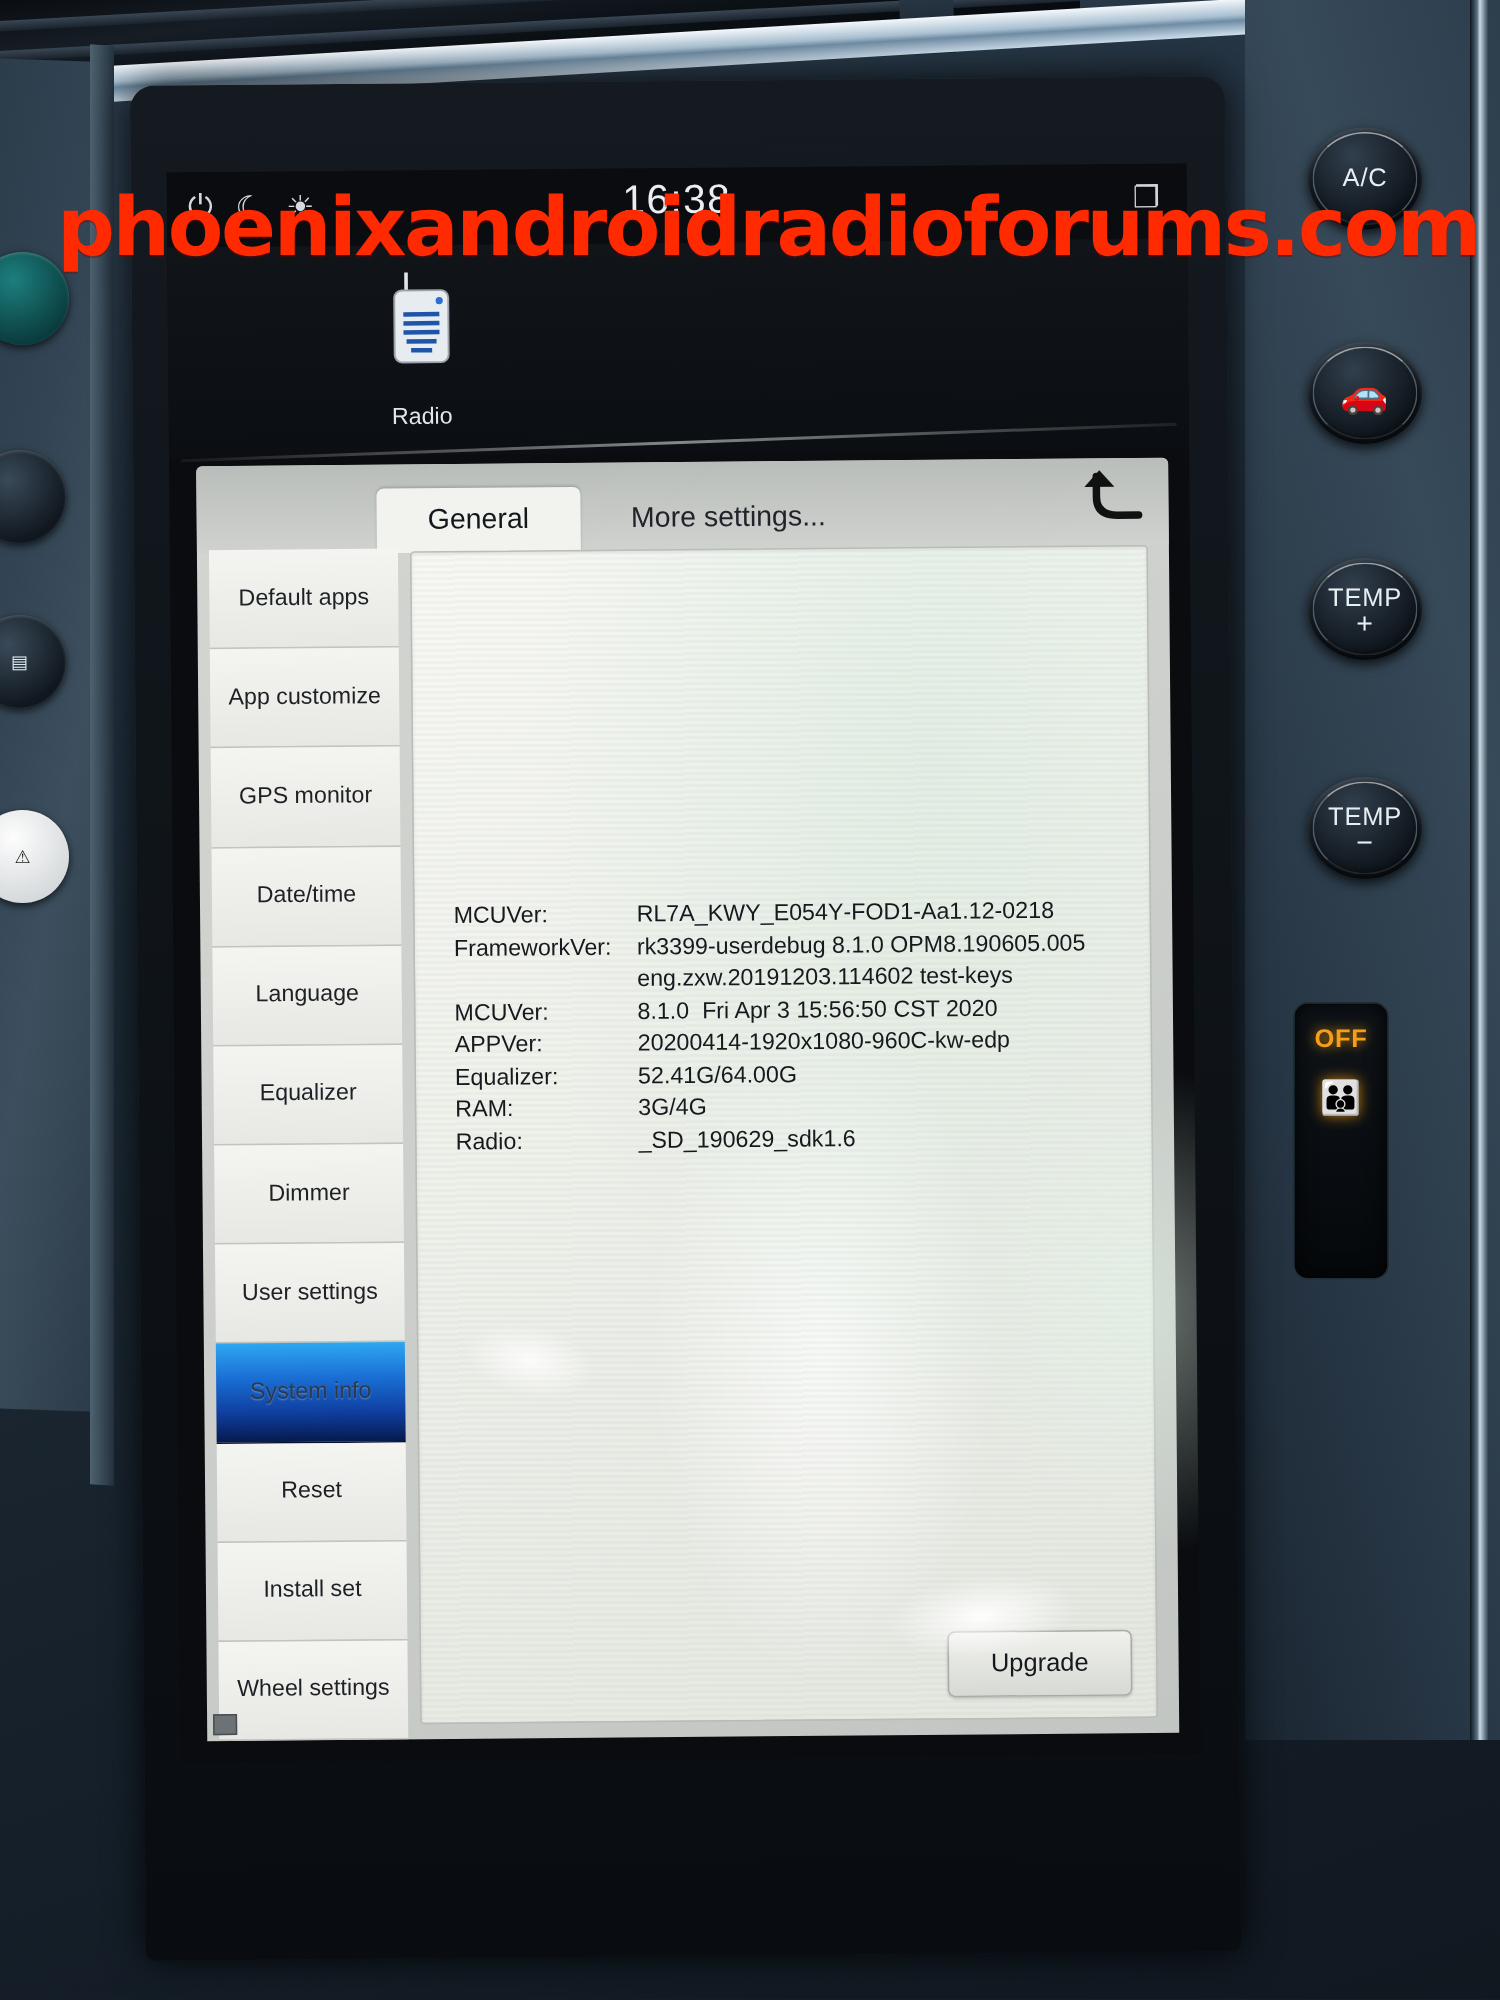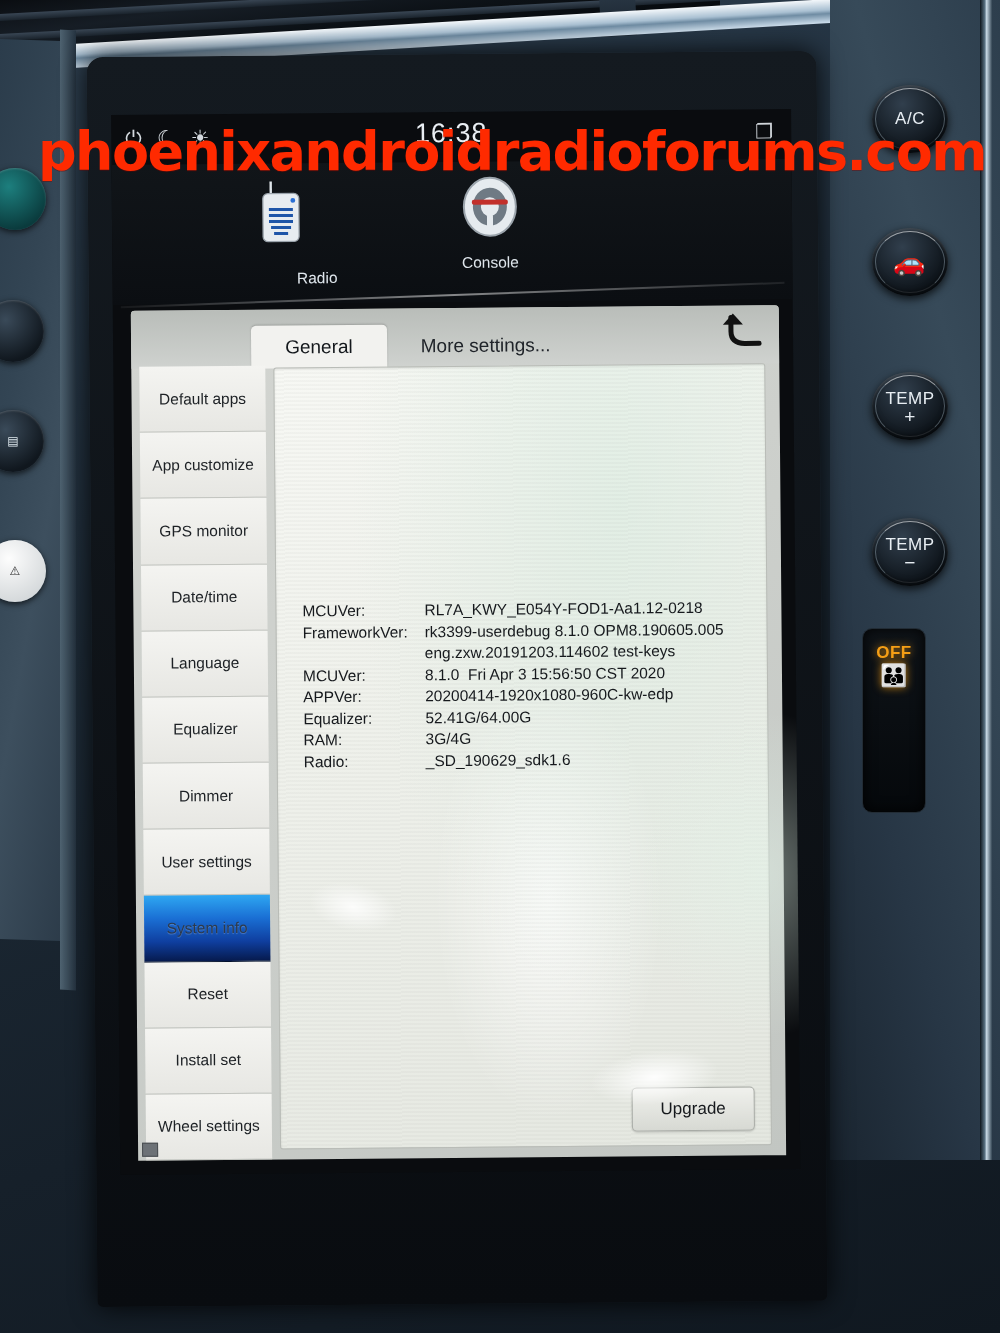--- a/index.html
+++ b/index.html
@@ -83,26 +83,26 @@
   }
   .rbtn .sub { font-size: 19px; line-height: 12px; margin-top: 2px; }
   .rbtn .ring {
     position: absolute; inset: 3px; border-radius: 50%;
     border: 1.5px solid rgba(200,220,235,.35);
     border-top-color: rgba(255,255,255,.55);
     border-bottom-color: rgba(255,255,255,.1);
   }
 
   .airbag-ind {
-    position: absolute; left: 862px; top: 628px; width: 64px; height: 185px;
+    position: absolute; left: 862px; top: 668px; width: 64px; height: 185px;
     border-radius: 10px;
     background: linear-gradient(#0f1419, #05080b);
     border: 1px solid #222c35;
     box-shadow: inset 0 0 14px rgba(0,0,0,.9);
-    display: flex; flex-direction: column; align-items: center; padding-top: 14px; gap: 0;
+    display: flex; flex-direction: column; align-items: center; padding-top: 14px; gap: 16px;
   }
   .airbag-off {
     color: #f59f16; font-size: 17px; font-weight: bold; letter-spacing: .5px;
     text-shadow: 0 0 8px rgba(245,159,22,.85);
   }
   .airbag-sym { color: #f09a12; font-size: 22px; text-shadow: 0 0 9px rgba(240,154,18,.8); }
 
   
   .head-unit {
     position: absolute; left: 92px; top: 54px; width: 730px; height: 1250px;
@@ -318,36 +318,24 @@
               <circle cx="39" cy="21" r="2.4" fill="#2a6fd4"></circle>
               <g stroke="#1e55a8" stroke-width="3">
                 <line x1="15" y1="30" x2="39" y2="30"></line>
                   <line x1="15" y1="36" x2="39" y2="36"></line>
                 <line x1="15" y1="42" x2="39" y2="42"></line>
                   <line x1="17" y1="48" x2="37" y2="48"></line>
                 <line x1="20" y1="54" x2="34" y2="54"></line>
               </g>
             </svg>
           </div>
-          <div class="nav-lbl" style="margin-top:24px;text-align:right;">Radio</div>
+          <div class="nav-lbl" style="margin-top:24px;">Radio</div>
         </div>
 
 
-        <div class="nav-item" style="left:322px; top:2px;">
-          <div class="nav-ico">
-            <svg width="64" height="62" viewBox="0 0 64 62">
-              <ellipse cx="32" cy="31" rx="26" ry="29" fill="#e6ebef" stroke="#9ba4ac" stroke-width="2"></ellipse>
-              <ellipse cx="32" cy="31" rx="17" ry="19" fill="#6f7a84"></ellipse>
-              <ellipse cx="32" cy="31" rx="9" ry="9.5" fill="#e6ebef"></ellipse>
-              <rect x="14" y="24" width="36" height="5" rx="2" fill="#c2302b"></rect>
-              <rect x="29" y="38" width="6" height="18" rx="2" fill="#e6ebef"></rect>
-            </svg>
-          </div>
-          <div class="nav-lbl" style="margin-top:16px;">Console</div>
-        </div>
 
 
 
         <div class="navbar-line"></div>
       </div>
 
       <div class="settings-win">
         <div class="win-topbar"></div>
 
         <div class="tabs">

